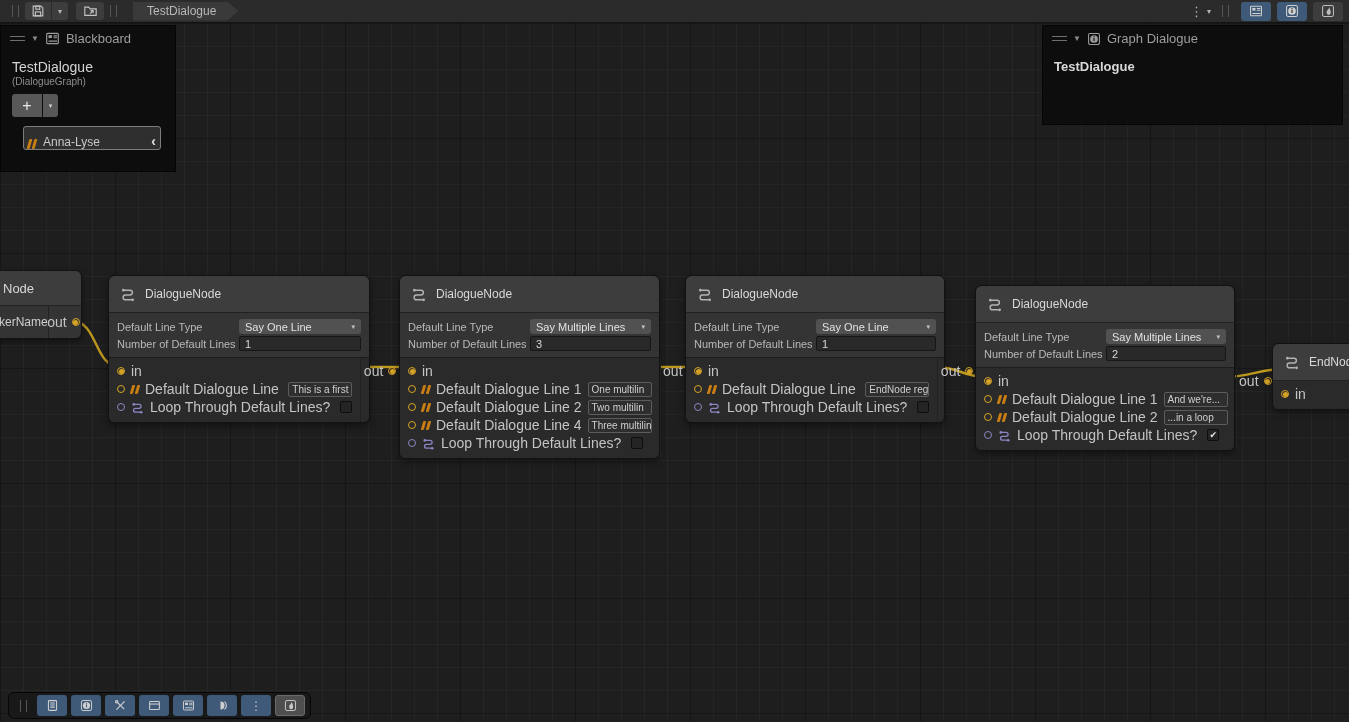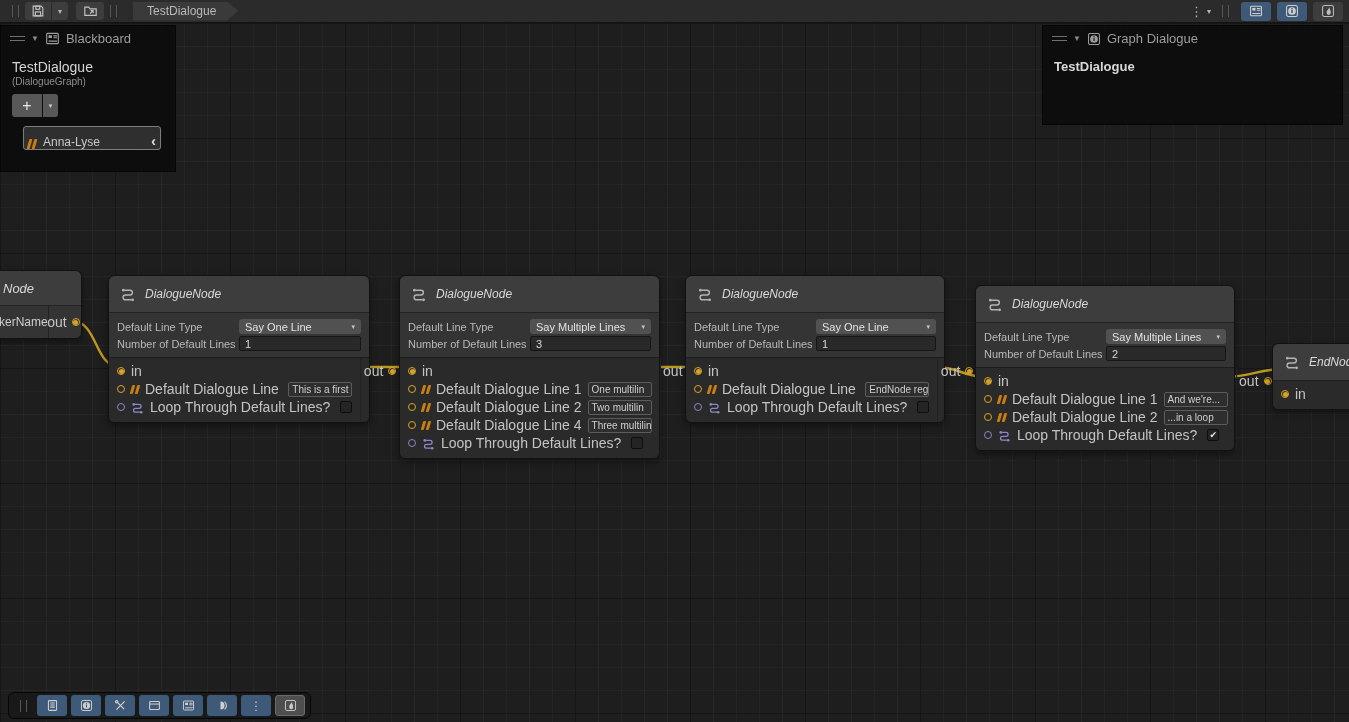--- a/index.html
+++ b/index.html
@@ -35,21 +35,21 @@
       linear-gradient(90deg, rgba(255,255,255,.030) 1px, transparent 1px);
     background-size:115px 115px,115px 115px,23px 23px,23px 23px; }
   .edges { position:absolute; left:0; top:0; z-index:1; pointer-events:none; }
   .edges path { pointer-events:stroke; }
 
   
   .gnode { position:absolute; background:#2a2a2a; border:1px solid #121212; border-radius:6px;
     box-shadow:0 3px 7px rgba(0,0,0,.4); z-index:2; }
   .ntitle { height:36px; display:flex; align-items:center; gap:9px; padding:0 11px;
     background:#3d3d3d; border-radius:6px 6px 0 0; }
-  .ntext { font-size:12px; color:#d9d9d9; white-space:nowrap;font-style:italic; }
+  .ntext { font-size:12px; color:#d9d9d9; white-space:nowrap; }
   .nprops { background:#343434; border-top:1px solid #222; border-bottom:1px solid #1d1d1d; padding:5px 8px; }
   .prow { display:flex; align-items:center; height:17px; gap:4px; }
   .plabel { width:118px; flex:none; font-size:11px; color:#b9b9b9; white-space:nowrap; overflow:hidden; }
   .dd { flex:1; height:15px; background:#515151; border-radius:3px; display:flex; align-items:center;
     padding:0 6px; font-size:11px; color:#e2e2e2; white-space:nowrap; overflow:hidden; }
   .dd .arr { margin-left:auto; font-size:7px; color:#c6c6c6; }
   .nf { flex:1; height:15px; background:#292929; border:1px solid #161616; border-radius:2px;
     font-size:11px; color:#d8d8d8; padding:0 5px; line-height:14px; }
   .nbody { display:flex; }
   .nin { flex:1; padding:4px 0 6px; }

